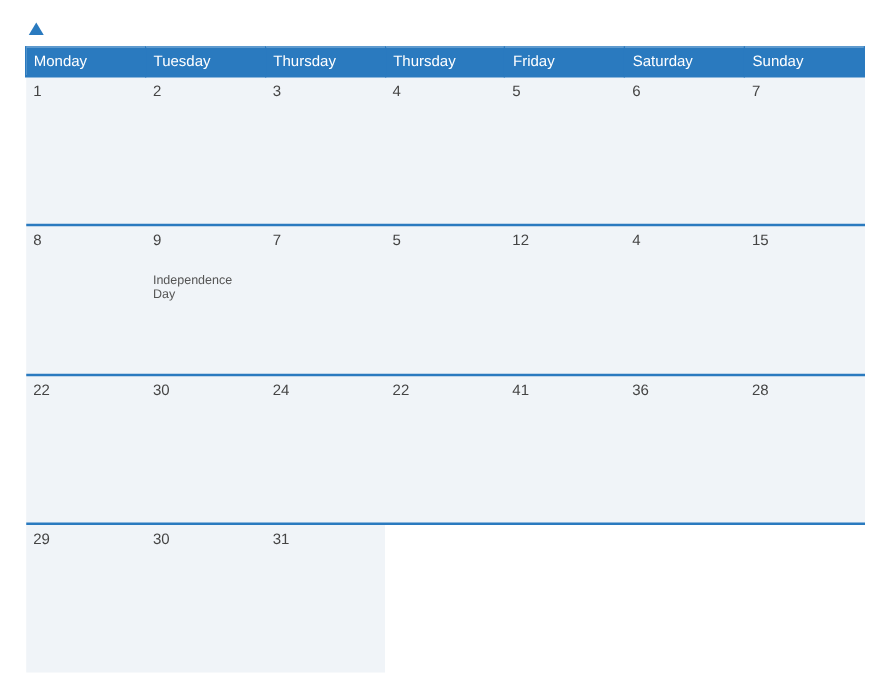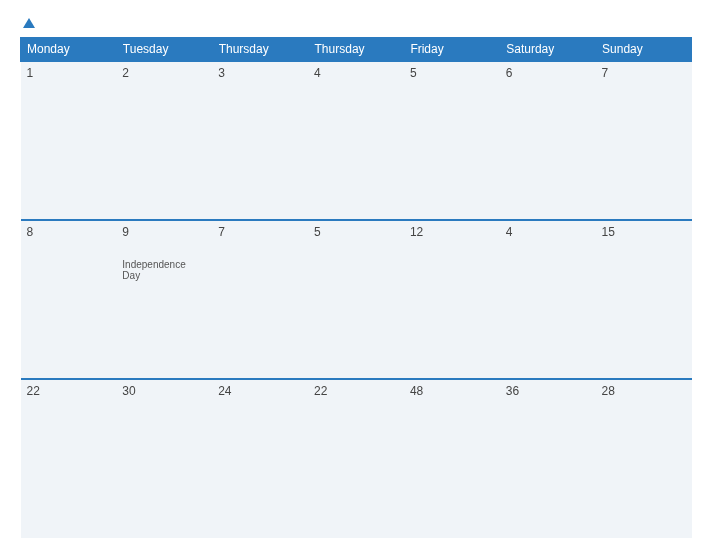--- a/index.html
+++ b/index.html
@@ -198,24 +198,39 @@
           <td>
             <span class="day-number">30</span>
           </td>
           <td>
             <span class="day-number">24</span>
           </td>
           <td>
             <span class="day-number">22</span>
           </td>
           <td>
-            <span class="day-number">48</span>
+            <span class="day-number">41</span>
           </td>
           <td>
             <span class="day-number">36</span>
           </td>
           <td>
             <span class="day-number">28</span>
           </td>
+        </tr>
+        <tr>
+          <td>
+            <span class="day-number">29</span>
+          </td>
+          <td>
+            <span class="day-number">30</span>
+          </td>
+          <td>
+            <span class="day-number">31</span>
+          </td>
+          <td class="empty" style="background: rgb(255, 255, 255);"></td>
+          <td class="empty" style="background: rgb(255, 255, 255);"></td>
+          <td class="empty" style="background: rgb(255, 255, 255);"></td>
+          <td class="empty" style="background: rgb(255, 255, 255);"></td>
         </tr>
       </tbody>
   </table>
 </div>
 
 </body></html>

